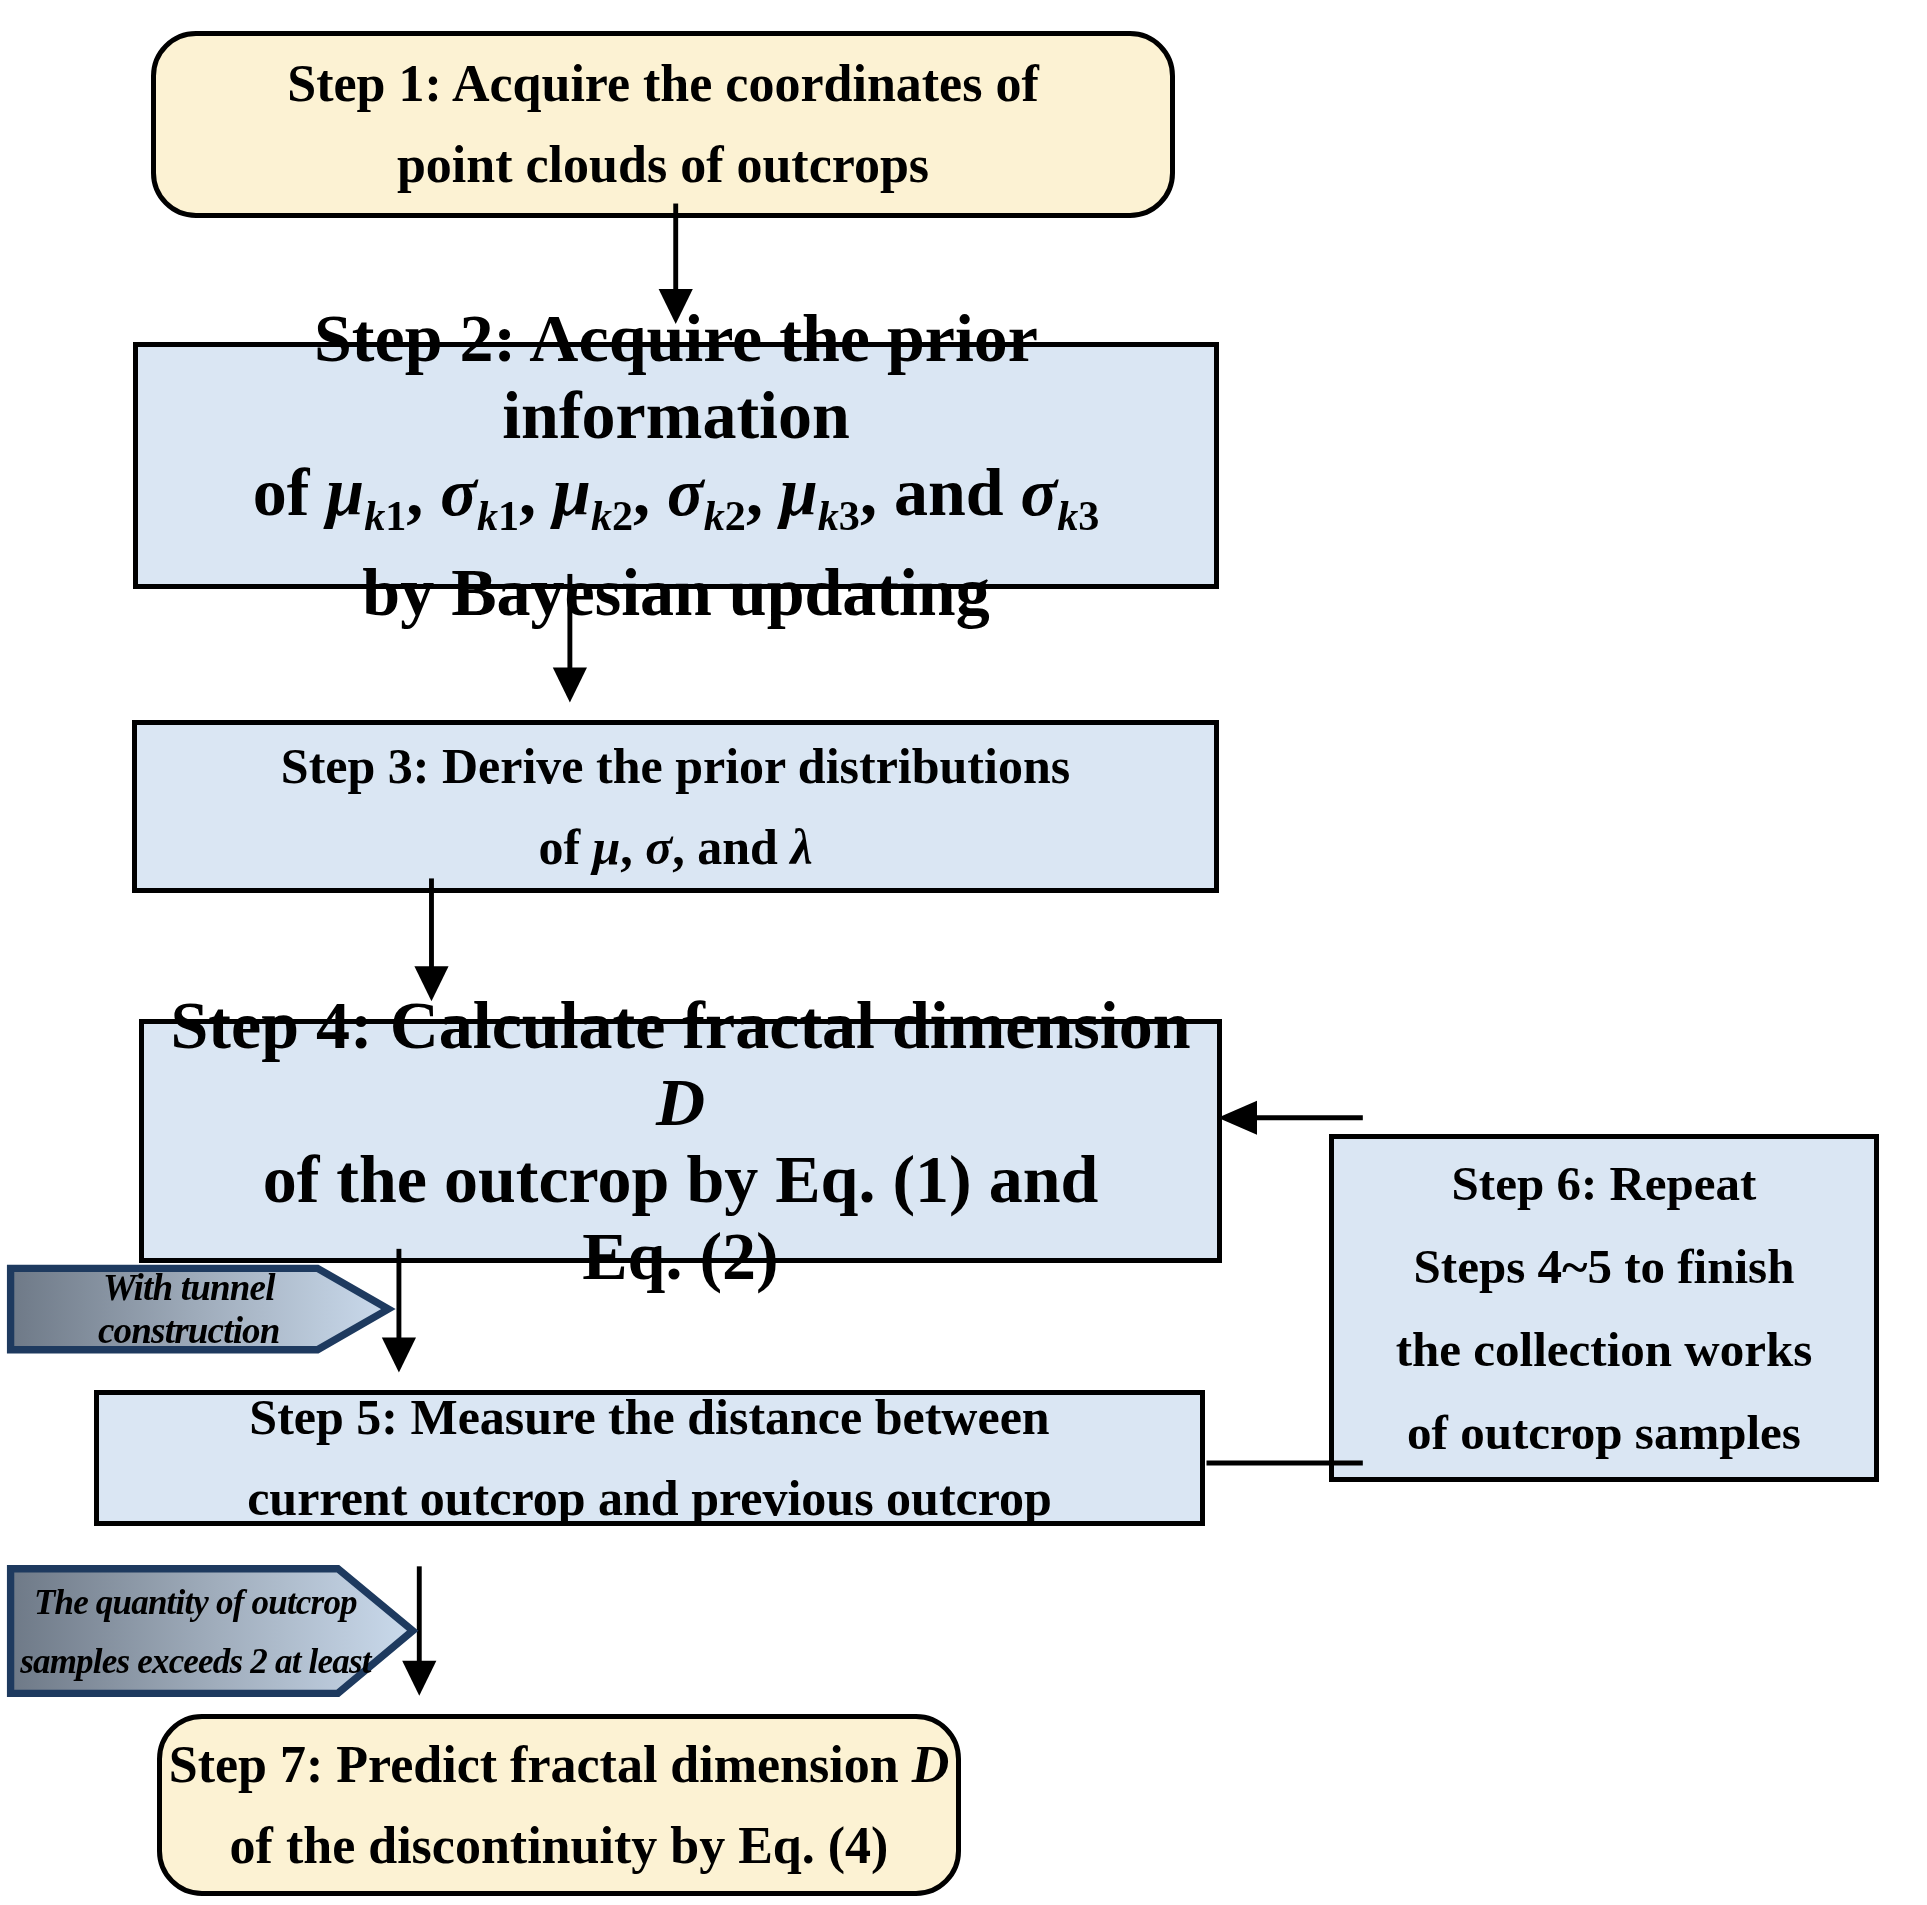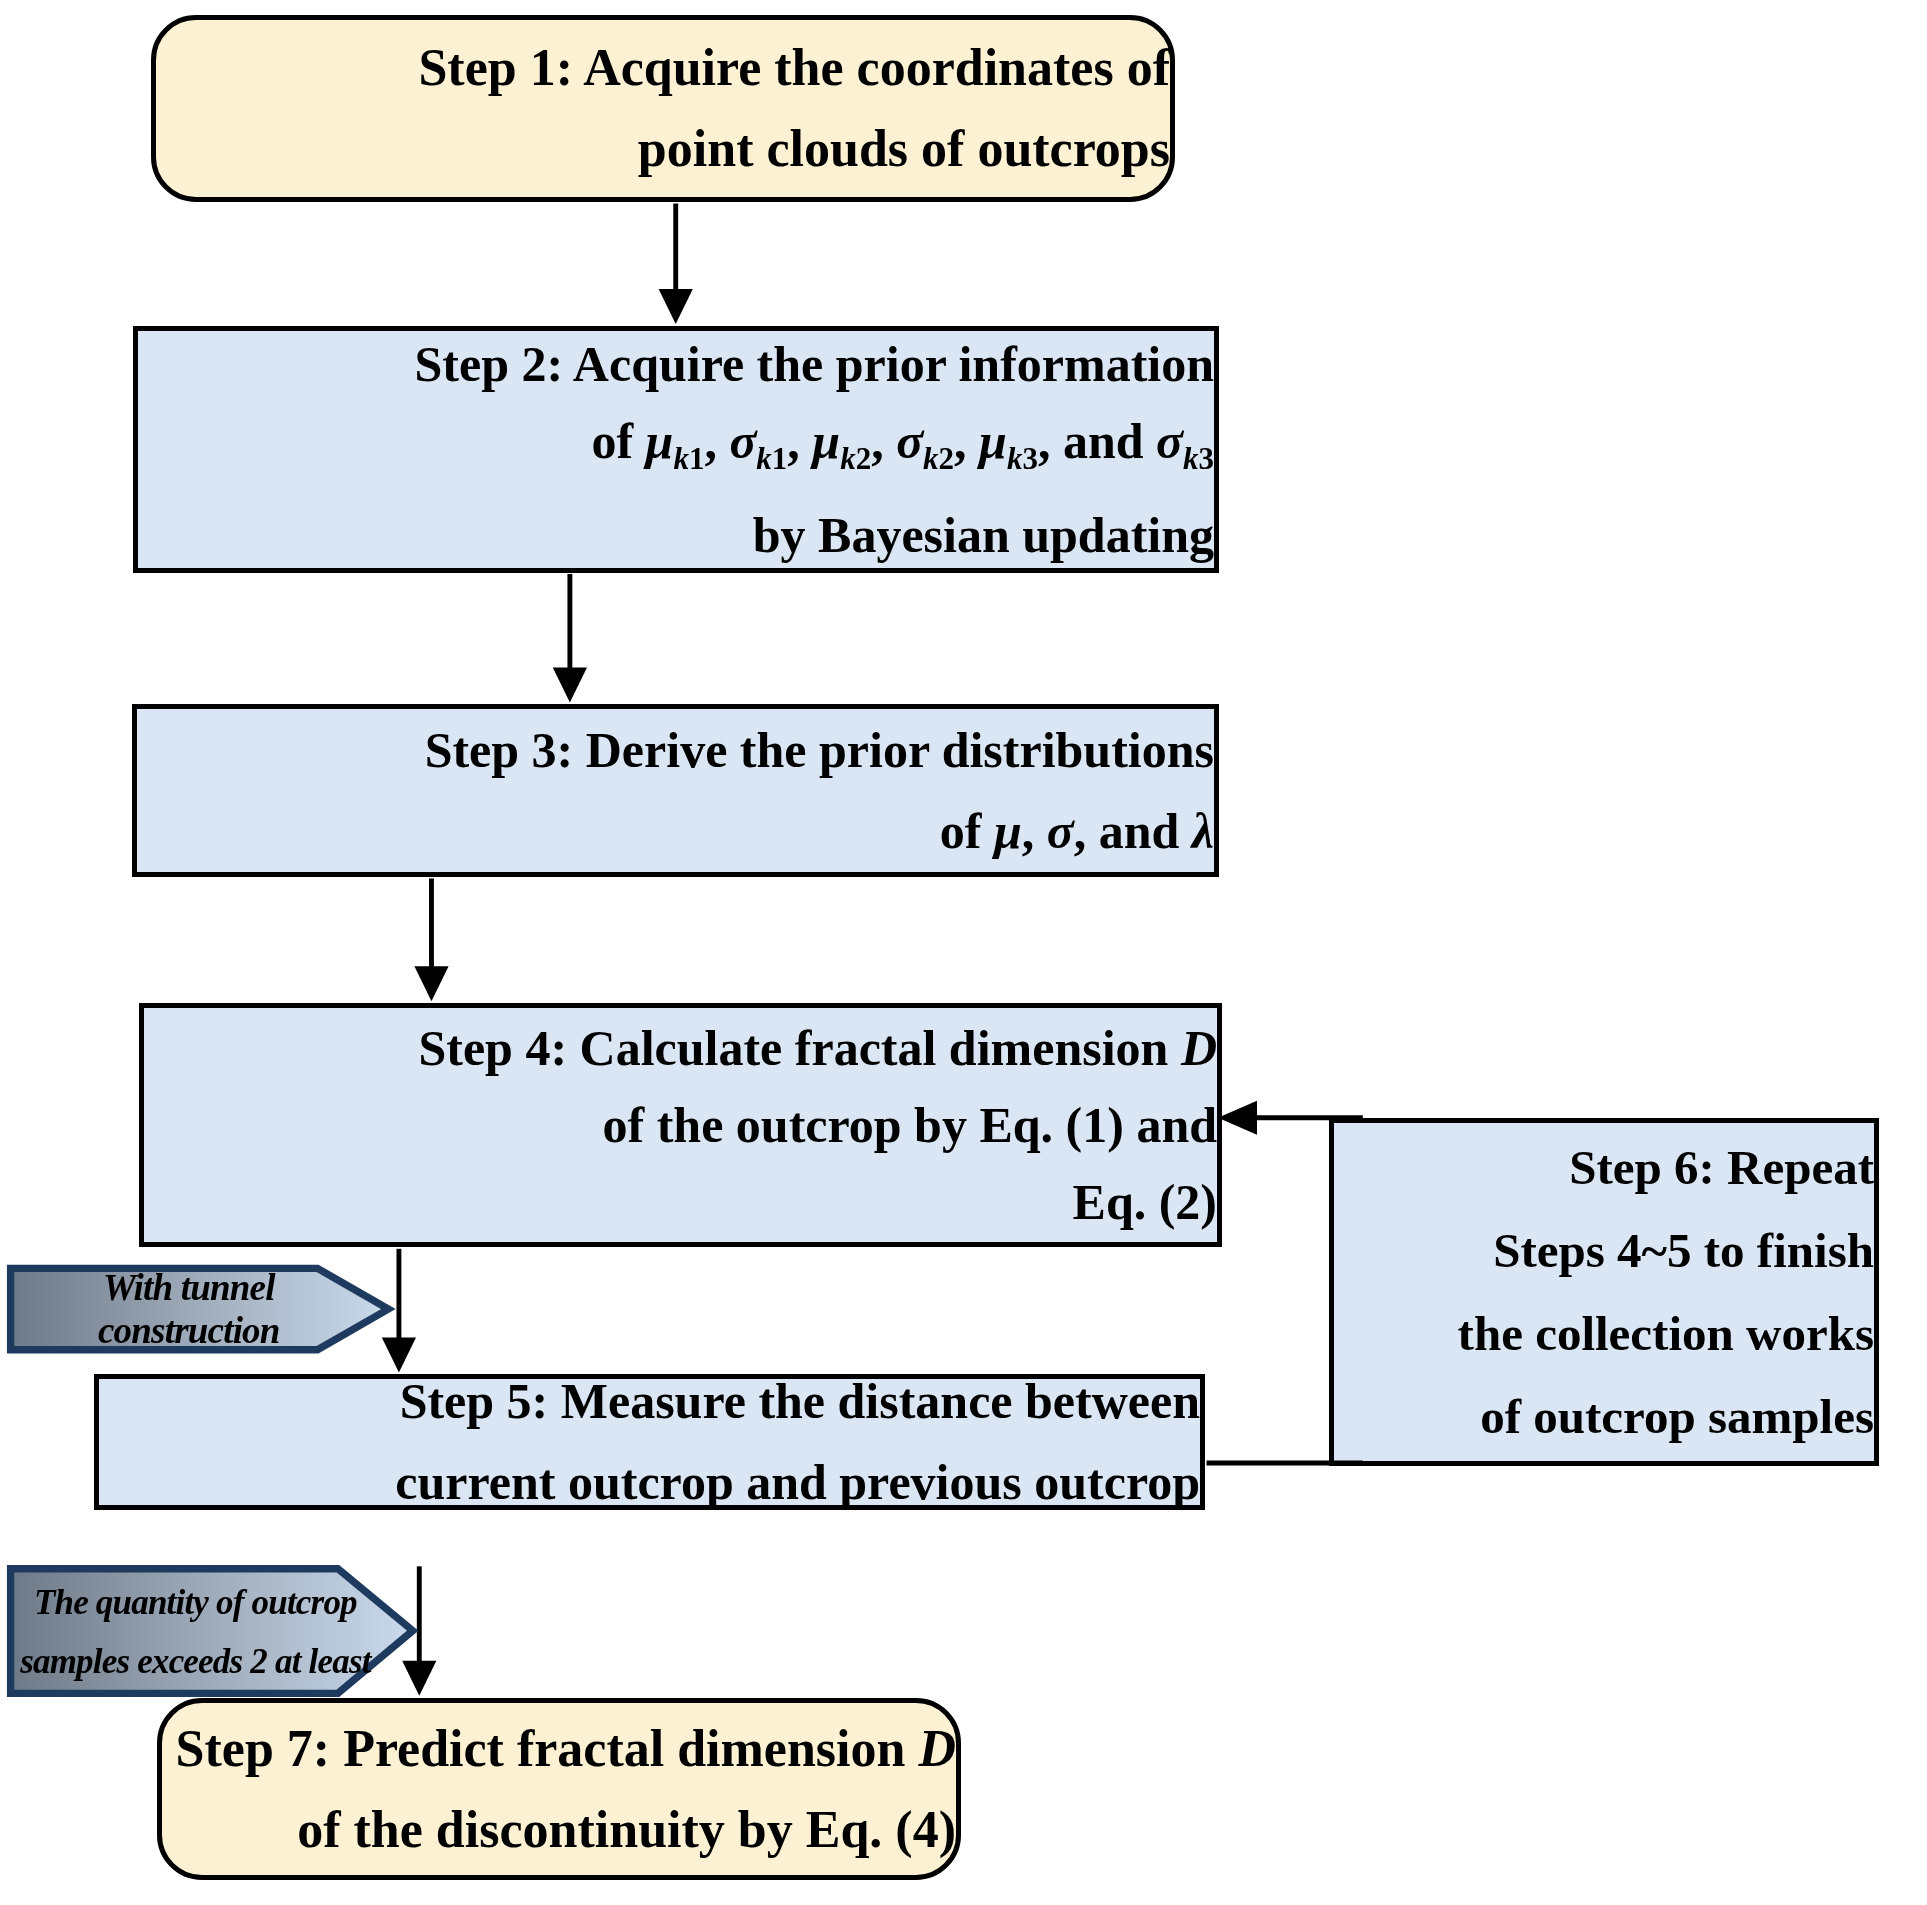--- a/index.html
+++ b/index.html
@@ -9,31 +9,31 @@
     --connector:#000000; --text:#000000;
   }
   html,body{margin:0;padding:0;background:var(--page_bg);}
   .canvas{
     position:relative; width:1927px; height:1905px; background:var(--page_bg);
     font-family:"Liberation Serif","DejaVu Serif",serif; color:var(--text);
   }
   .box{
     position:absolute; box-sizing:border-box;
     display:flex; align-items:center; justify-content:center;
-    text-align:right; font-weight:bold;
+    text-align:center; font-weight:bold;margin-top:16px;
   }
   .terminal{
     background:var(--terminal_fill); border:5.7px solid var(--box_border); border-radius:45px;
   }
   .process{
     background:var(--process_fill); border:5.7px solid var(--box_border);
   }
   .txt{ width:100%; }
   .t64{ font-size:52px; line-height:81px; }
-  .t62{ font-size:50px; line-height:77px; }
+  .t62{ font-size:68px; line-height:77px; }
   .t62b{ font-size:50px; line-height:81px; }
   .t60{ font-size:49px; line-height:83px; }
   .overlay{
     position:absolute; left:0; top:0; width:1927px; height:1905px;
     pointer-events:none;
   }
   .cline{ stroke:var(--connector); stroke-width:6; }
   .chead{ fill:var(--connector); }
   .banner-shape{ stroke:var(--banner_border); stroke-width:9; fill:url(#bannerGrad); }
   .gs-left{ stop-color:var(--banner_grad_left); }

